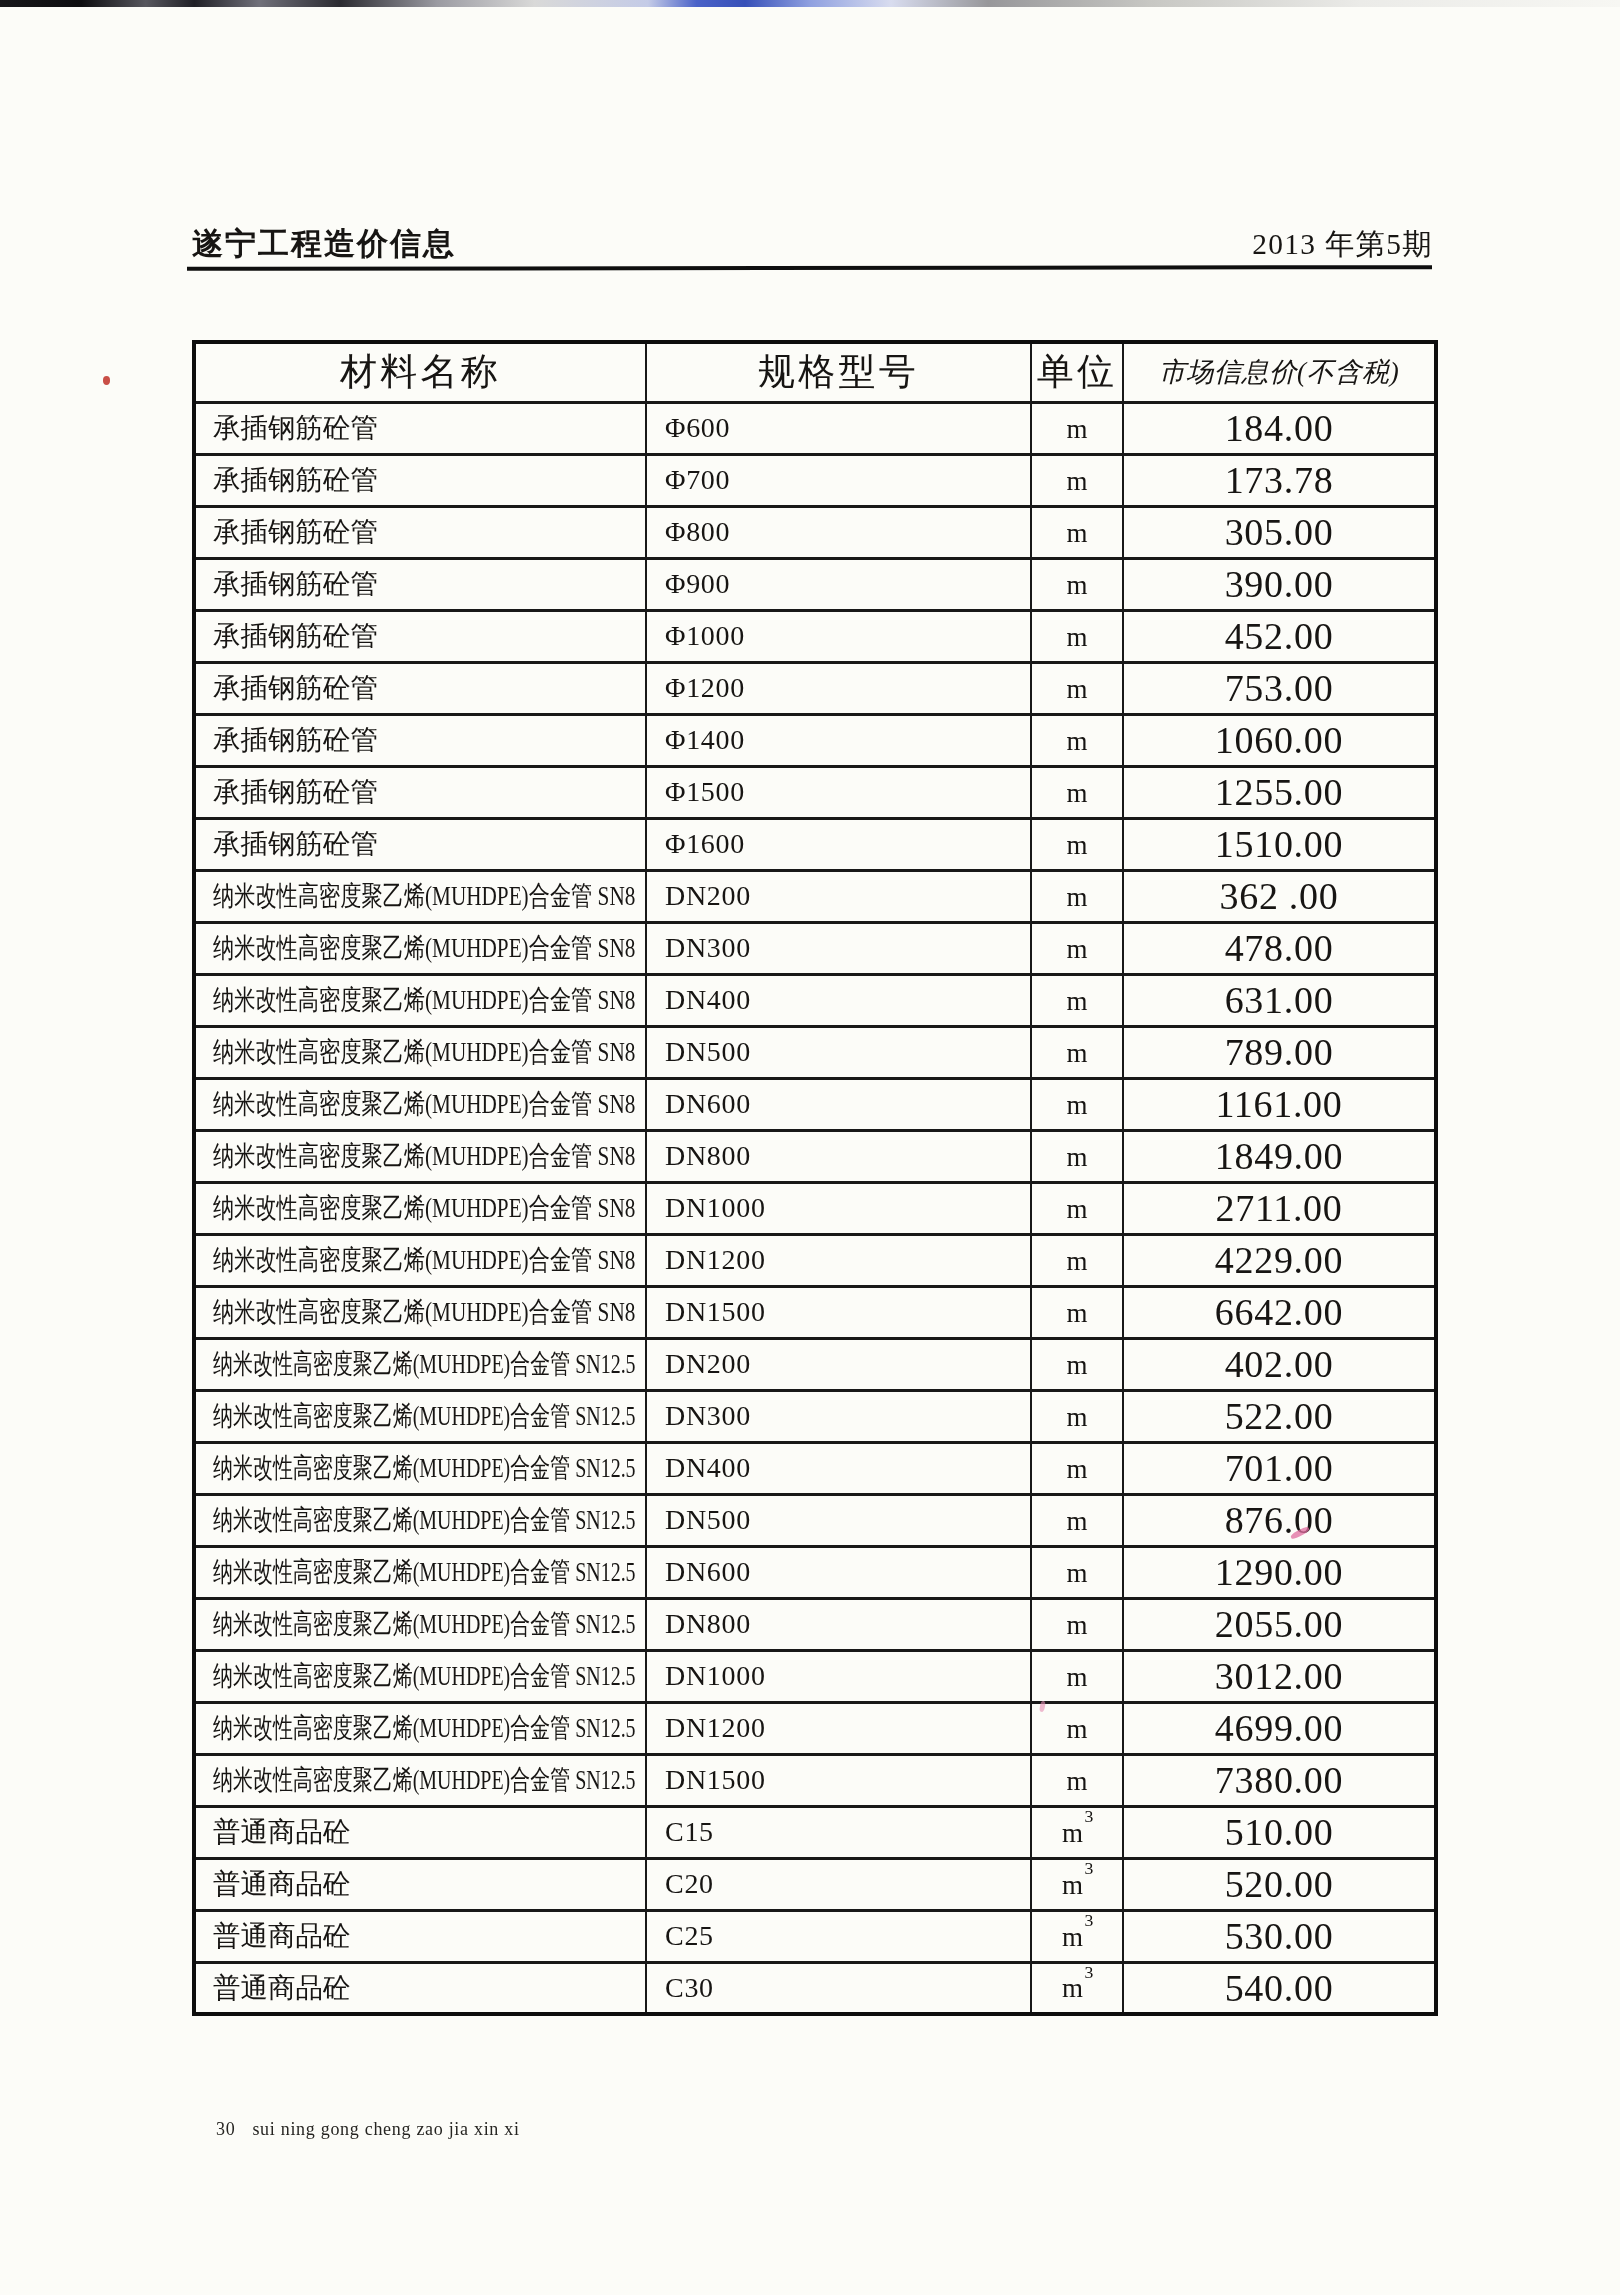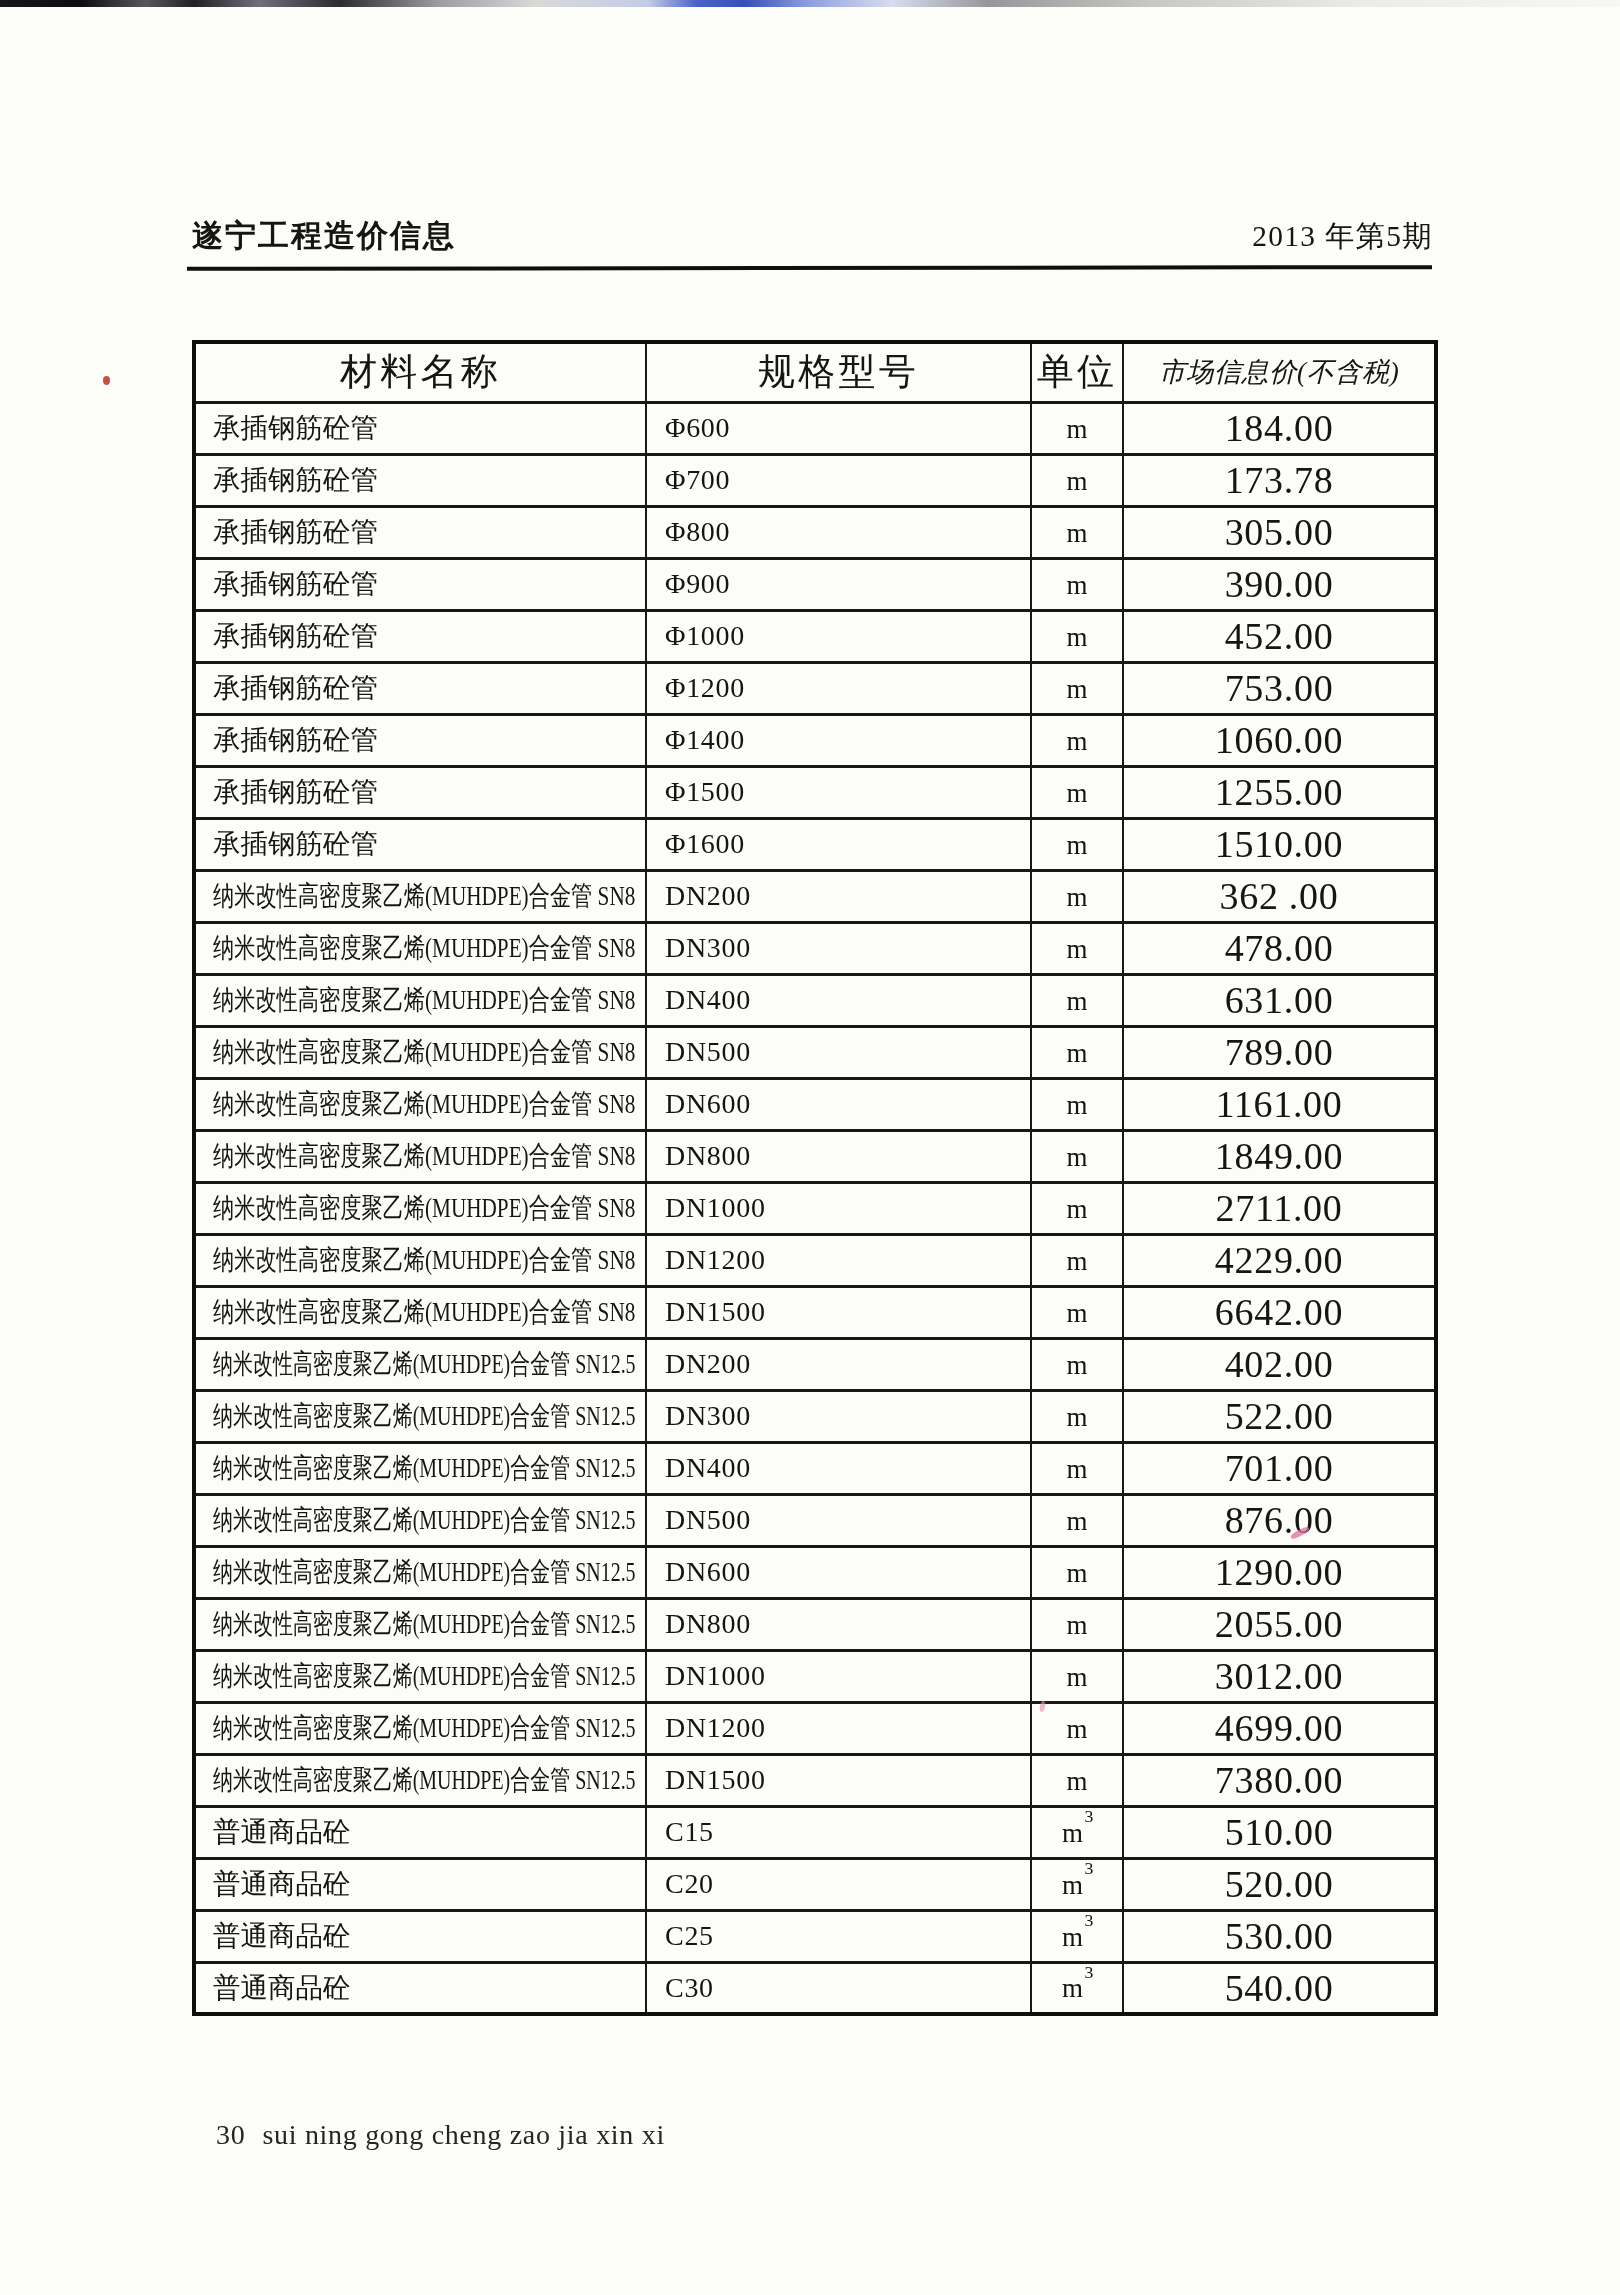--- a/index.html
+++ b/index.html
@@ -12,21 +12,21 @@
   
   .scan-strip {
     position:absolute; top:0; left:0; width:1620px; height:6.5px;
     background:linear-gradient(90deg,
       #17171a 0%, #0d0d10 5%, #57575e 9%, #202026 12%, #70707a 16%,
       #2b2b31 21%, #9b9ba2 27%, #d9d9d8 33%, #c4cbe7 40%, #4a62c8 43%,
       #3750b8 46%, #8fa0e0 50%, #d8dcef 55%, #97979a 61%, #c7c7c3 71%,
       #ebebe8 84%, #f7f7f3 100%);
   }
   .page-header {
-    position:absolute; top:215px; left:192px; width:1241px;
+    position:absolute; top:223px; left:192px; width:1241px;
     display:flex; justify-content:space-between; align-items:baseline;
   }
   .journal-title {
     font-family:"Liberation Sans", sans-serif; font-weight:bold;
     font-size:31px; letter-spacing:2px;
   }
   .issue { font-size:29.4px; letter-spacing:1.3px; }
   .header-rule {
     position:absolute; top:266px; left:187px; width:1245px; height:3.9px;
     background:#0f0f0f; transform:rotate(-0.08deg);
@@ -44,21 +44,21 @@
   th.h-price { letter-spacing:0.7px; font-size:27px;font-style:italic; }
   td { height:52px; vertical-align:middle; }
   .c-name { text-align:left; padding-left:17px; font-size:27.5px; }
   .c-name .fit { display:inline-block; white-space:nowrap; transform-origin:left center; }
   .c-spec { text-align:left; padding-left:18px; font-size:28px; letter-spacing:0.7px; }
   .c-unit { text-align:center; font-size:27px; }
   .c-unit sup { font-size:17.7px; position:relative; top:-9.2px; left:1.3px; }
   .c-price { text-align:center; font-size:38px; letter-spacing:0.7px; }
   .page-footer {
     position:absolute; top:2119px; left:216px;
-    font-size:28px; color:#262522; letter-spacing:0.7px;
+    font-size:18px; color:#262522; letter-spacing:0.7px;
   }
   .page-footer .pgnum { margin-right:17px; }
   
   .speck { position:absolute; border-radius:50%; }
   .speck-red { top:376px; left:103px; width:7.2px; height:8.5px; background:#c03028; opacity:.85; }
   .speck-pink1 { top:1530px; left:1290px; width:19.6px; height:5.9px; background:#e06c9f; opacity:.75; transform:rotate(-28deg); border-radius:40%; }
   .speck-pink2 { top:1701px; left:1040px; width:5.2px; height:10.5px; background:#e58db2; opacity:.6; transform:rotate(12deg); }
 </style>
 </head>
 <body>

